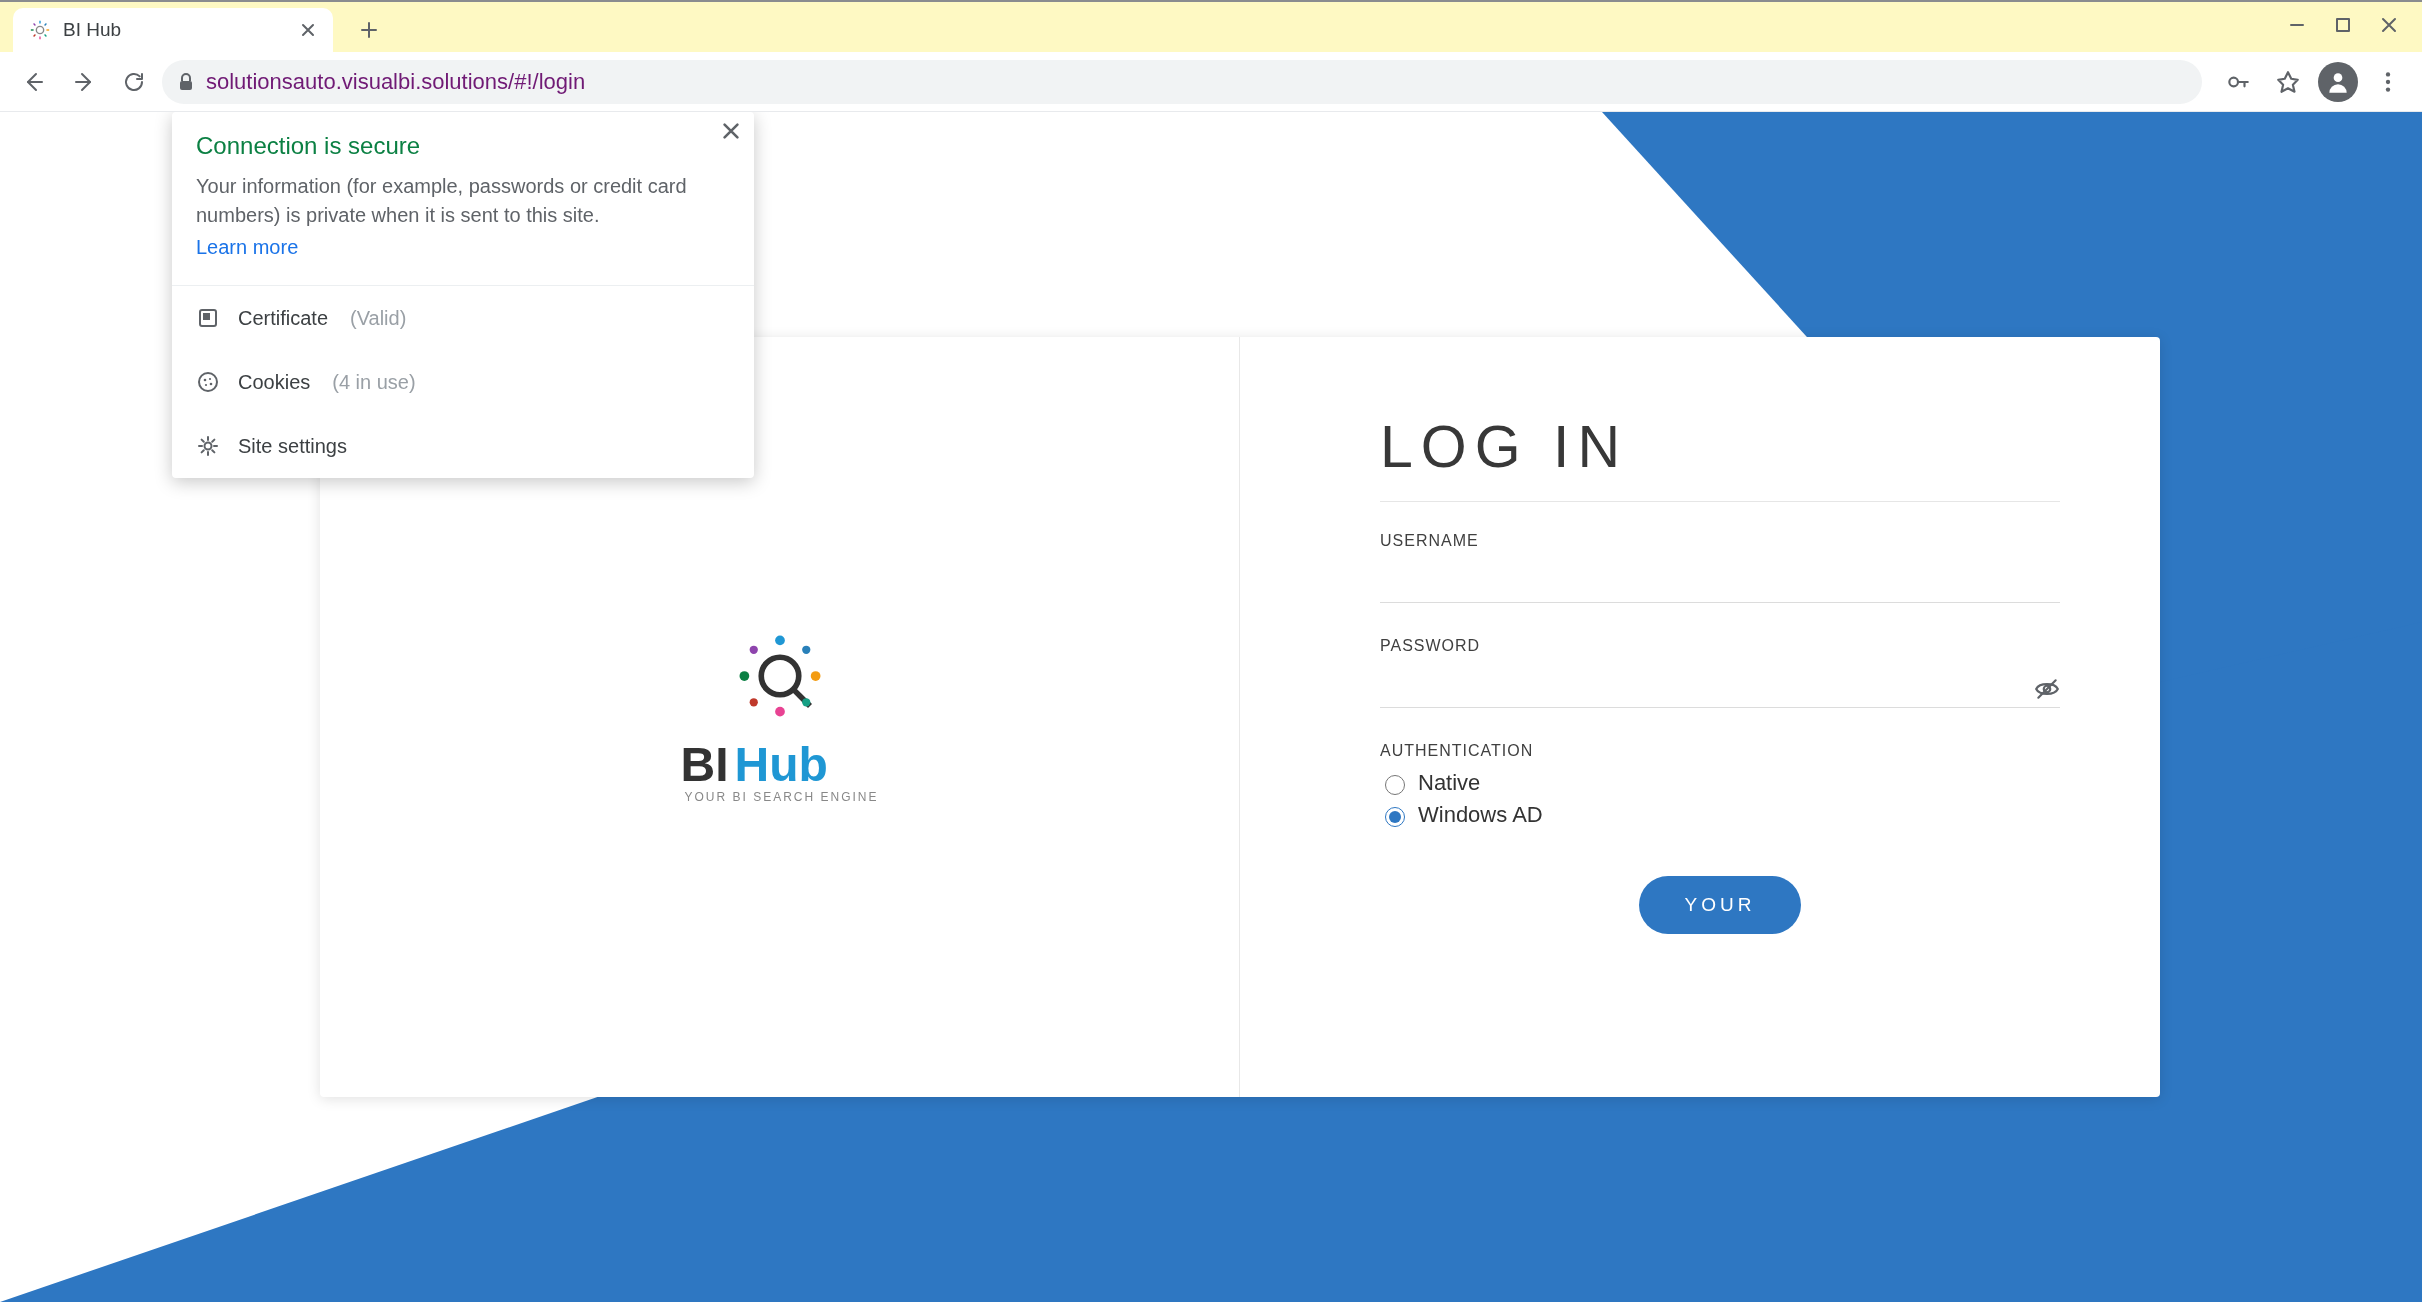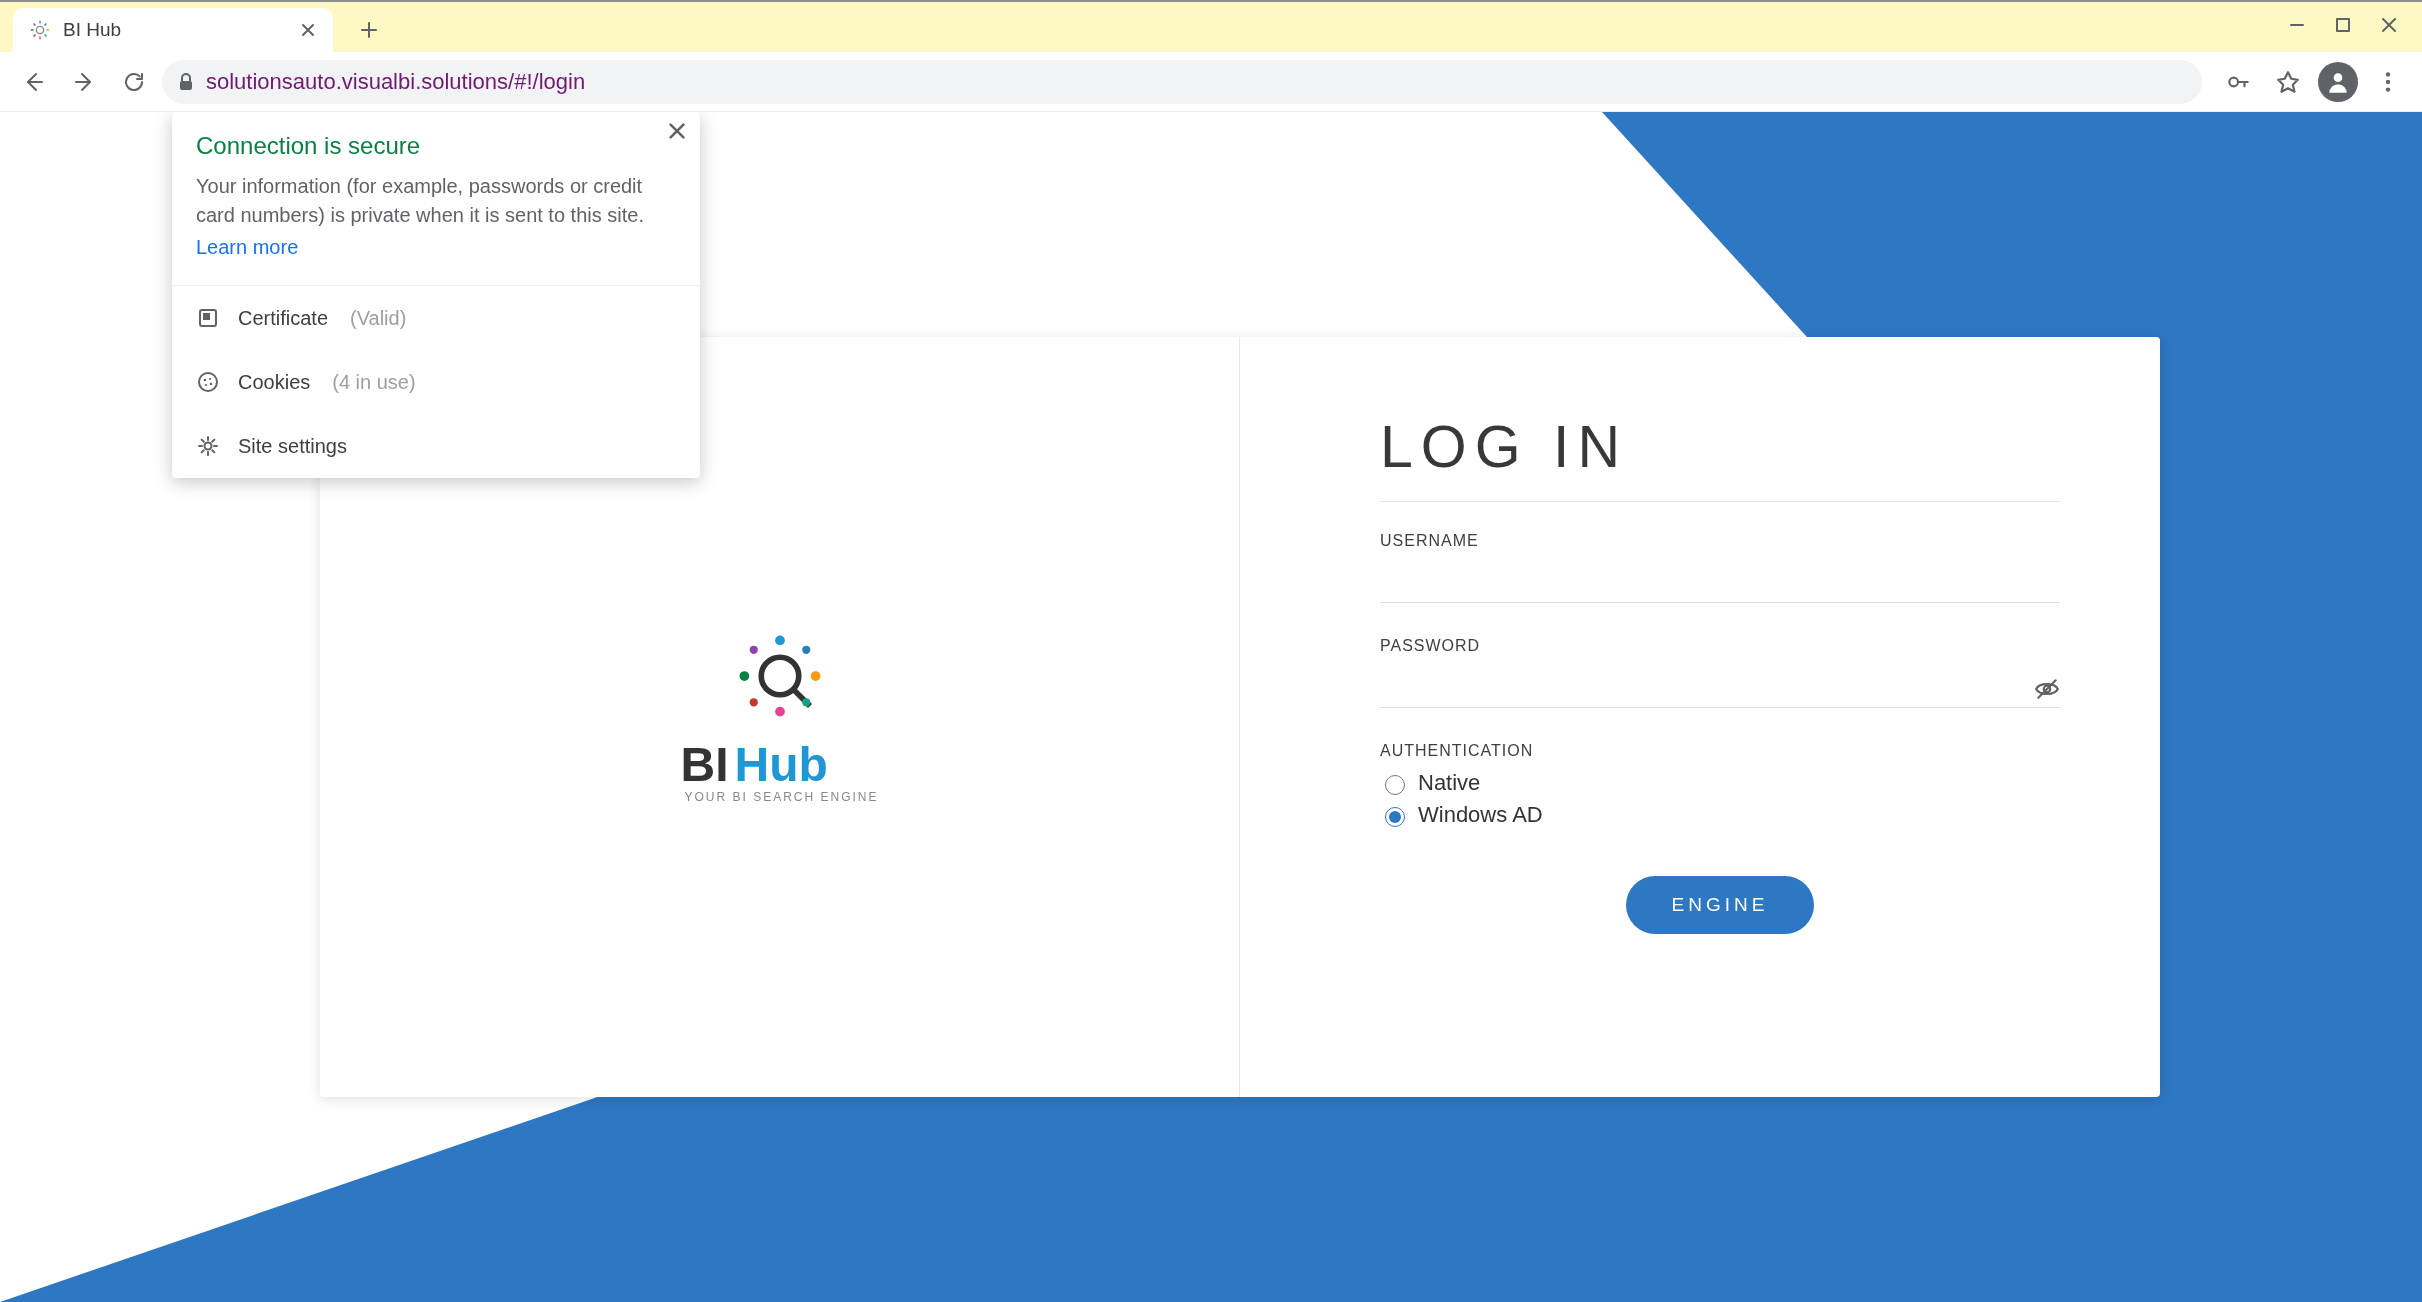--- a/index.html
+++ b/index.html
@@ -195,21 +195,21 @@
   .logo-box { display:flex; align-items:center; gap: 16px; flex-direction: column; }
   .logo-text { line-height:1; }
   .logo-text .bi { font-size:48px; font-weight:700; color:#333; }
   .logo-text .hub { font-size:48px; font-weight:700; color:#1f97d4; margin-left:6px;}
   .logo-text .tag { display:block; font-size:12px; letter-spacing:2px; color:#888; margin-top:2px; margin-left:4px;}
 
   
   .popover {
     position:absolute;
     left: 172px; top: 0px;
-    width: 528px;
+    width: 582px;
     background:#fff;
     border-radius: 4px;
     box-shadow: 0 4px 18px rgba(0,0,0,.22);
     z-index: 20;
     font-size: 20px;
   }
   .popover .top {
     padding: 20px 24px 26px 24px;
     position:relative;
   }
@@ -396,21 +396,21 @@
         <label class="radio-row">
           <input type="radio" name="auth" style="">
           <span>Native</span>
         </label>
         <label class="radio-row">
           <input type="radio" name="auth" checked="" style="">
           <span>Windows AD</span>
         </label>
       </div>
 
-      <button class="login-btn">ENGINE</button>
+      <button class="login-btn">YOUR</button>
     </div>
   </div>
 
   <div class="popover">
     <div class="top">
       <span class="close">
         <svg viewBox="0 0 14 14">
             <path class="s" d="M2 2 L12 12 M12 2 L2 12"></path>
           </svg>
       </span>

